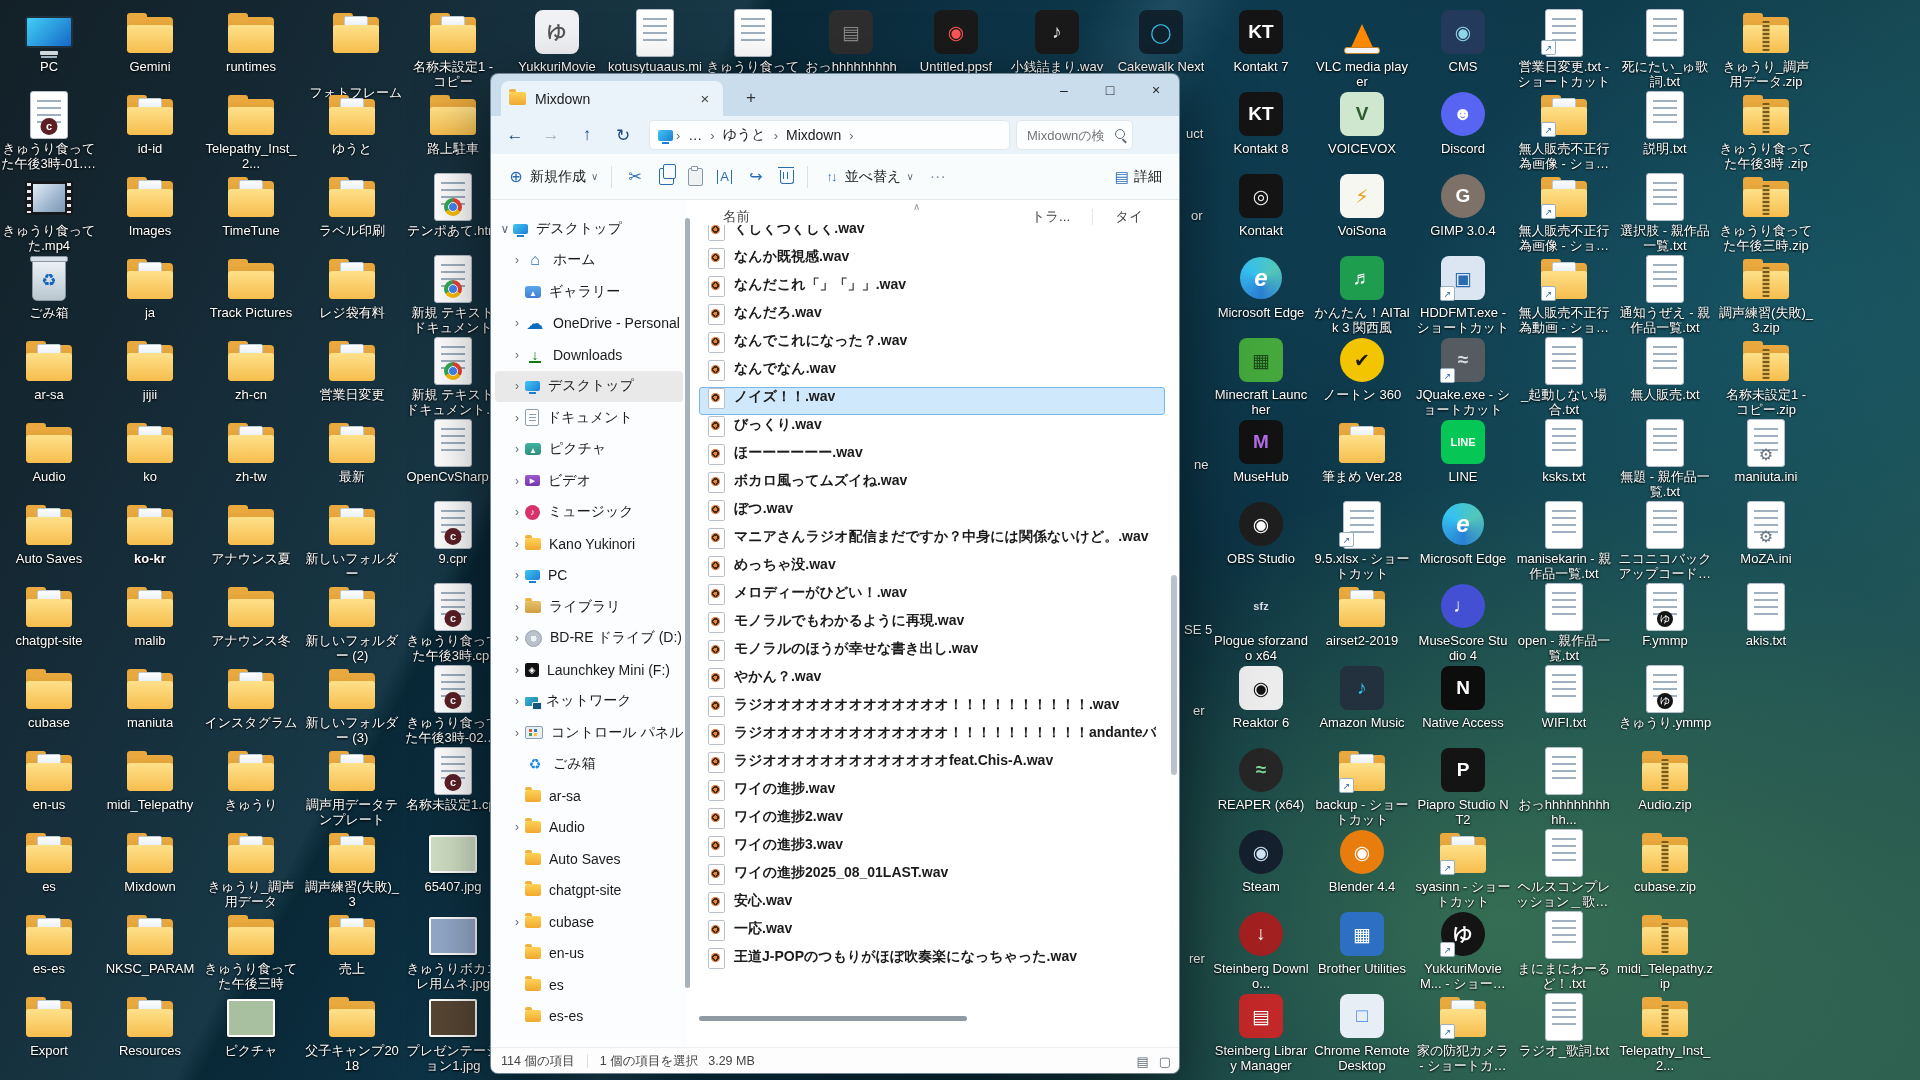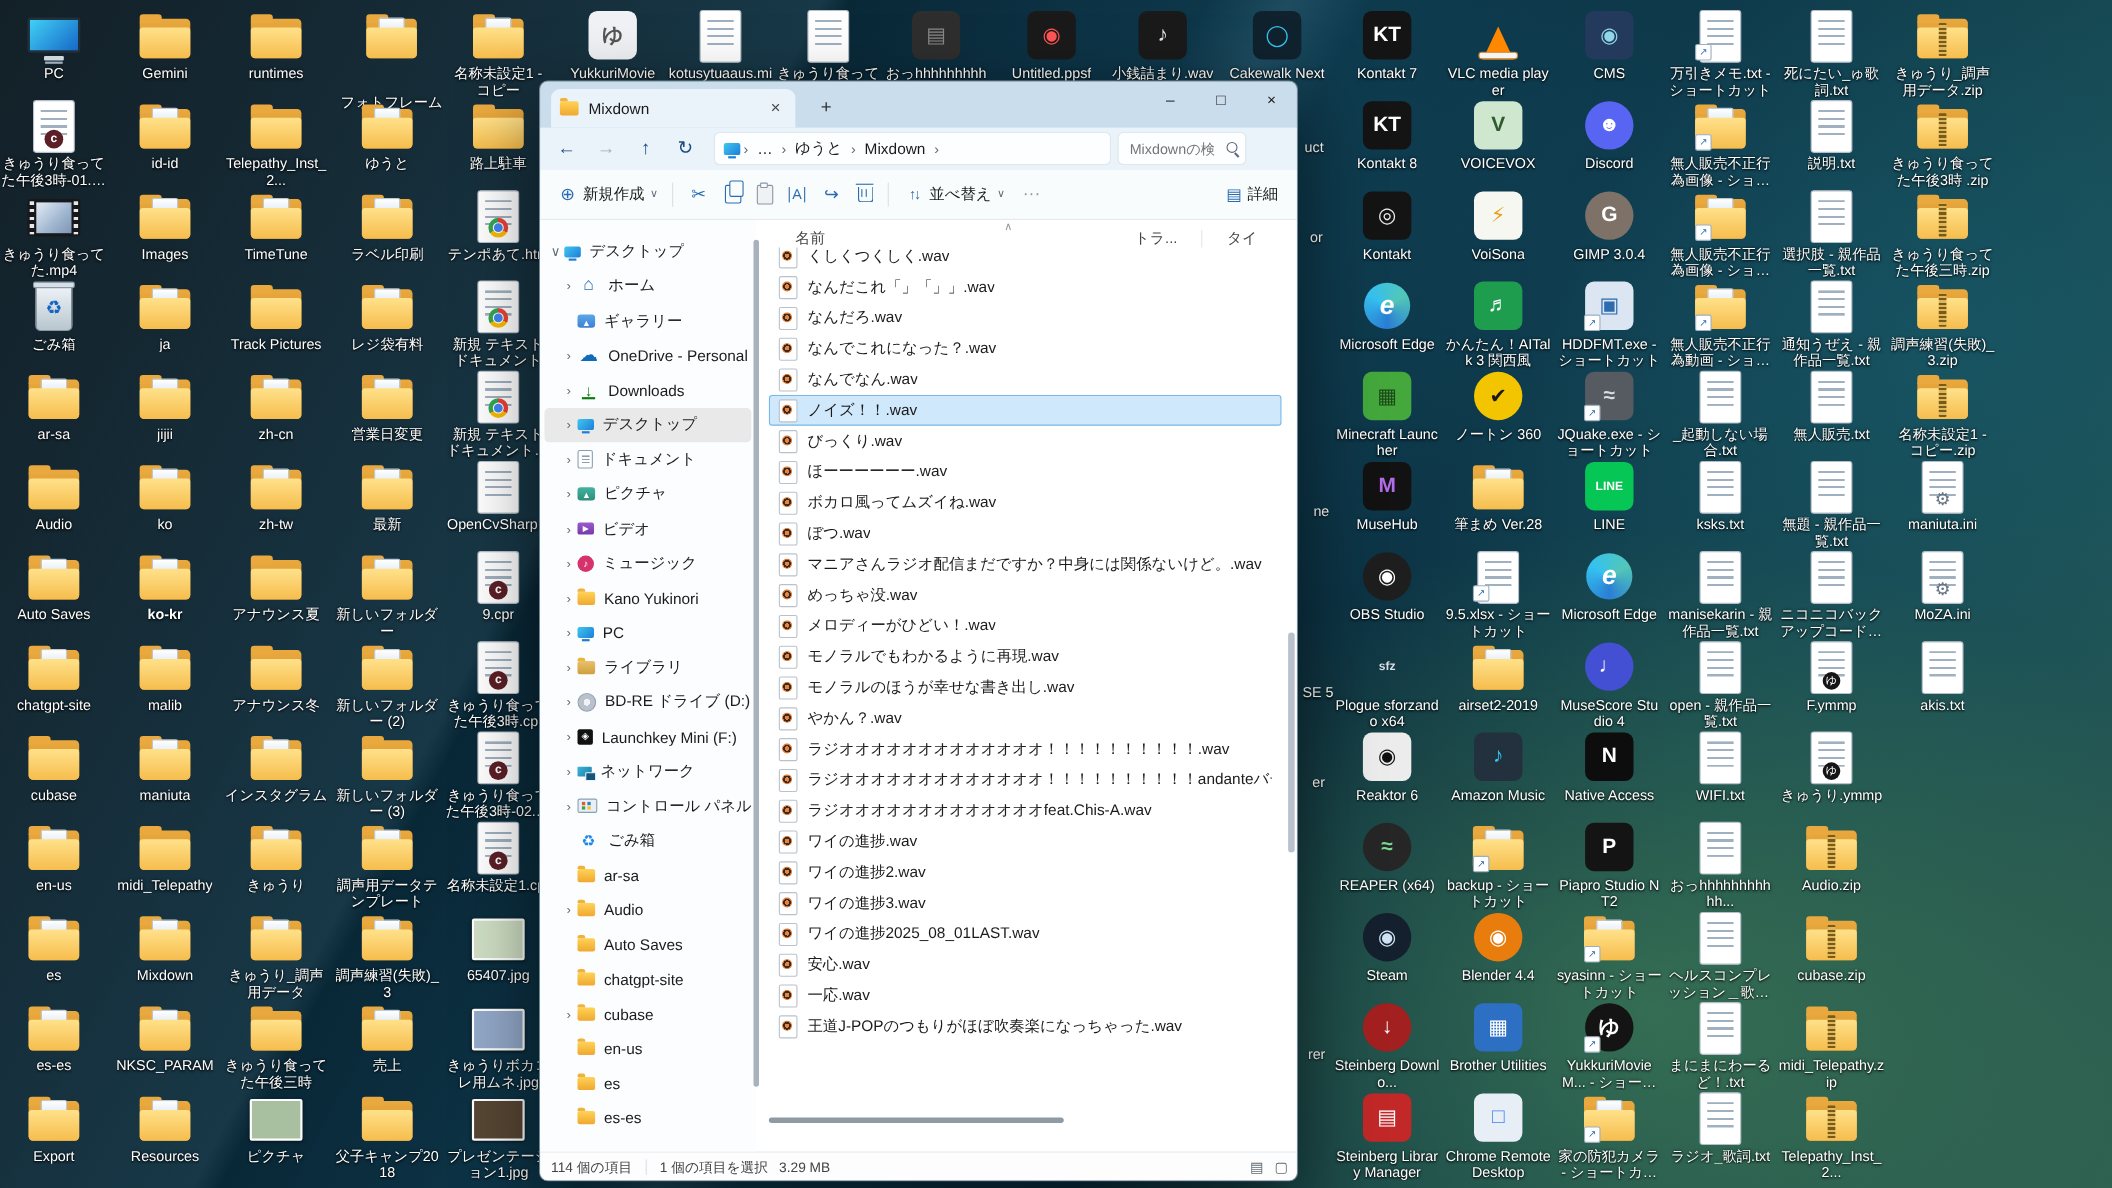--- a/index.html
+++ b/index.html
@@ -156,22 +156,22 @@
 
   
   .listpane{position:relative;flex:1;overflow:hidden;}
   .listheader{position:absolute;left:14px;right:14px;top:5px;height:24px;font-size:13.5px;color:#444;display:flex;align-items:center;}
   .lh-name{margin-left:22px;}
   .lh-sort{position:absolute;left:212px;top:-4px;color:#8a97a3;font-size:10px;}
   .lh-right{position:absolute;right:22px;display:flex;align-items:center;color:#444;gap:14px;}
   .lh-div{width:1px;height:16px;background:#e0e6ea;margin:0 8px;}
   .rows{position:absolute;left:0;right:12px;top:25px;bottom:32px;overflow:hidden;}
   .rowsinner{position:absolute;left:0;right:0;top:-6px;}
-  .frow{height:28px;margin:0 2px 0 12px;border-radius:3px;display:flex;align-items:center;padding:0 8px;
-    font-size:14px;color:#1b1b1b;box-sizing:border-box;border:1px solid transparent;}
+  .frow{height:28px;margin:0 2px 0 12px;border-radius:3px;display:flex;align-items:flex-start;padding:0 8px;
+    font-size:14px;color:#1b1b1b;box-sizing:border-box;border:1px solid transparent;font-weight:bold;}
   .frow.sel{background:#cfe8fb;border-color:#77b8e8;}
   .fico{position:relative;width:15px;height:19px;background:#fff;border:1px solid #b9c2cc;border-radius:2px;margin-right:9px;flex:0 0 auto;}
   .fico:after{content:"";position:absolute;left:2px;top:4px;width:9px;height:9px;border-radius:50%;
     background:radial-gradient(circle,#e8833c 0 2px,#3a2a24 2px 3.5px,#d8742f 3.5px);}
   .fname{white-space:nowrap;overflow:hidden;}
   .hscroll{position:absolute;left:12px;right:20px;bottom:26px;height:5px;}
   .hthumb{position:absolute;left:0;width:268px;height:5px;border-radius:3px;background:#8f9aa3;}
   .vscroll{position:absolute;right:2px;top:30px;bottom:36px;width:6px;}
   .vthumb{position:absolute;top:345px;width:6px;height:200px;border-radius:3px;background:#b9c2cc;}
 
@@ -858,21 +858,21 @@
         </div>
         <div class="dlabel">CMS</div>
       </div>
       <div class="ditem" style="left: 1516px; top: 8px;">
         <div class="dicon">
           <div class="i-doc">
             <div class="doc-lines"></div>
           </div>
           <div class="sc">↗</div>
         </div>
-        <div class="dlabel">万引きメモ.txt - ショートカット</div>
+        <div class="dlabel">営業日変更.txt - ショートカット</div>
       </div>
       <div class="ditem" style="left: 1617px; top: 8px;">
         <div class="dicon">
           <div class="i-doc">
             <div class="doc-lines"></div>
           </div>
         </div>
         <div class="dlabel">死にたい_ゅ歌詞.txt</div>
       </div>
       <div class="ditem" style="left: 1718px; top: 8px;">
@@ -1638,20 +1638,24 @@
           </span>
         </div>
         <div class="rows">
             <div class="rowsinner" id="rows">
               <div class="frow">
                 <span class="fico"></span>
                 <span class="fname">くしくつくしく.wav</span>
               </div>
               <div class="frow">
                 <span class="fico"></span>
+                <span class="fname">なんか既視感.wav</span>
+              </div>
+              <div class="frow">
+                <span class="fico"></span>
                 <span class="fname">なんだこれ「」「」」.wav</span>
               </div>
               <div class="frow">
                 <span class="fico"></span>
                 <span class="fname">なんだろ.wav</span>
               </div>
               <div class="frow">
                 <span class="fico"></span>
                 <span class="fname">なんでこれになった？.wav</span>
               </div>

